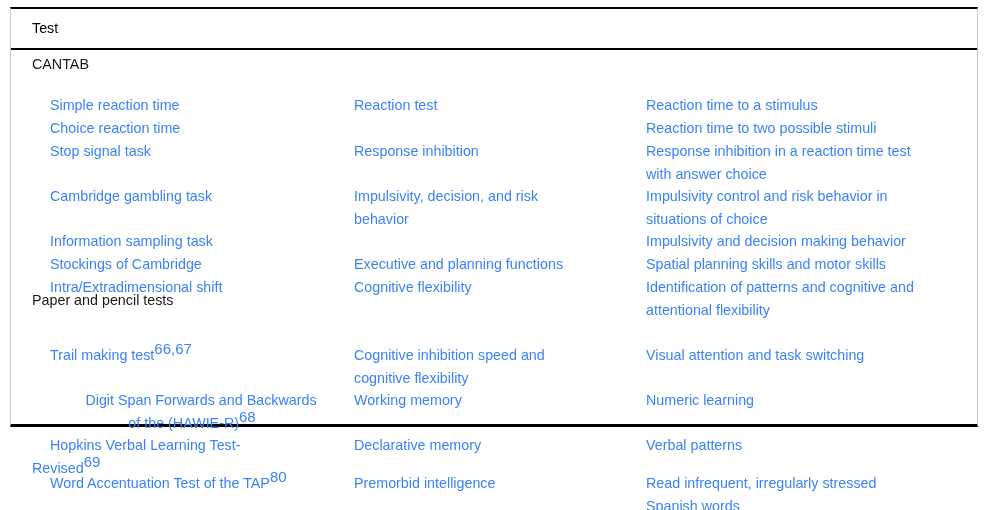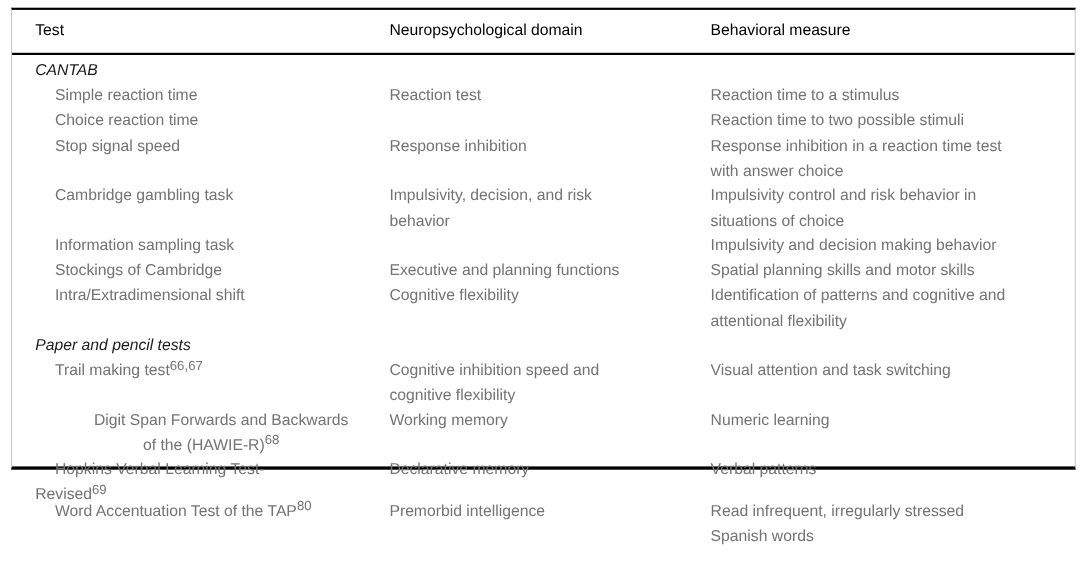--- a/index.html
+++ b/index.html
@@ -40,82 +40,79 @@
   }
 
   .row {
     position: absolute;
     left: 0;
     width: 100%;
   }
 
   .cell {
     position: absolute;
-    top: 0;
+    top: 18px;
     font-size: 14.3px;
     line-height: 22.6px;
-    color: #737373;
+    color: #3b82f6;
     white-space: pre-line;
   }
 
   .c1 { left: 21px;  width: 320px; }
   .c2 { left: 343px; width: 280px; }
   .c3 { left: 635px; width: 320px; }
 
   .head .cell {
     top: 8px;
     color: #000000;
   }
 
   .group-label {
     position: absolute;
     left: 21px;
     font-size: 14.3px;
     line-height: 22.6px;
-    font-style: italic;
     color: #1a1a1a;
   }
 
   .indent { padding-left: 18px; }
 
   sup {
-    font-size: 12px;
+    font-size: 15px;
     line-height: 0;
     vertical-align: 0.42em;
   }
 </style>
 </head>
 <body>
 
 <div id="table-root">
 
   <div class="row head" style="top:0px;height:39px;">
     <div class="cell c1">Test</div>
-    <div class="cell c2">Neuropsychological domain</div>
-    <div class="cell c3">Behavioral measure</div>
   </div>
 
   <div class="rule-header"></div>
 
   <div class="group-label" style="top:44px;">CANTAB</div>
 
   <div class="row" style="top:67px;">
     <div class="cell c1 indent">Simple reaction time</div>
     <div class="cell c2">Reaction test</div>
     <div class="cell c3">Reaction time to a stimulus</div>
   </div>
 
   <div class="row" style="top:90px;">
     <div class="cell c1 indent">Choice reaction time</div>
     <div class="cell c2"></div>
     <div class="cell c3">Reaction time to two possible stimuli</div>
   </div>
 
   <div class="row" style="top:113px;">
-    <div class="cell c1 indent">Stop signal speed</div>
+    <div class="cell c1 indent">Stop signal task</div>
     <div class="cell c2">Response inhibition</div>
     <div class="cell c3">Response inhibition in a reaction time test
 with answer choice</div>
   </div>
 
   <div class="row" style="top:158px;">
     <div class="cell c1 indent">Cambridge gambling task</div>
     <div class="cell c2">Impulsivity, decision, and risk
 behavior</div>
     <div class="cell c3">Impulsivity control and risk behavior in
@@ -134,21 +131,21 @@
     <div class="cell c3">Spatial planning skills and motor skills</div>
   </div>
 
   <div class="row" style="top:249px;">
     <div class="cell c1 indent">Intra/Extradimensional shift</div>
     <div class="cell c2">Cognitive flexibility</div>
     <div class="cell c3">Identification of patterns and cognitive and
 attentional flexibility</div>
   </div>
 
-  <div class="group-label" style="top:294px;">Paper and pencil tests</div>
+  <div class="group-label" style="top:280px;">Paper and pencil tests</div>
 
   <div class="row" style="top:317px;">
     <div class="cell c1 indent"><span>Trail making test</span><sup>66,67</sup></div>
     <div class="cell c2">Cognitive inhibition speed and
 cognitive flexibility</div>
     <div class="cell c3">Visual attention and task switching</div>
   </div>
 
   <div class="row" style="top:362px;">
     <div class="cell c1" style="text-indent:18px;text-align:center;"><span>Digit Span Forwards and Backwards

